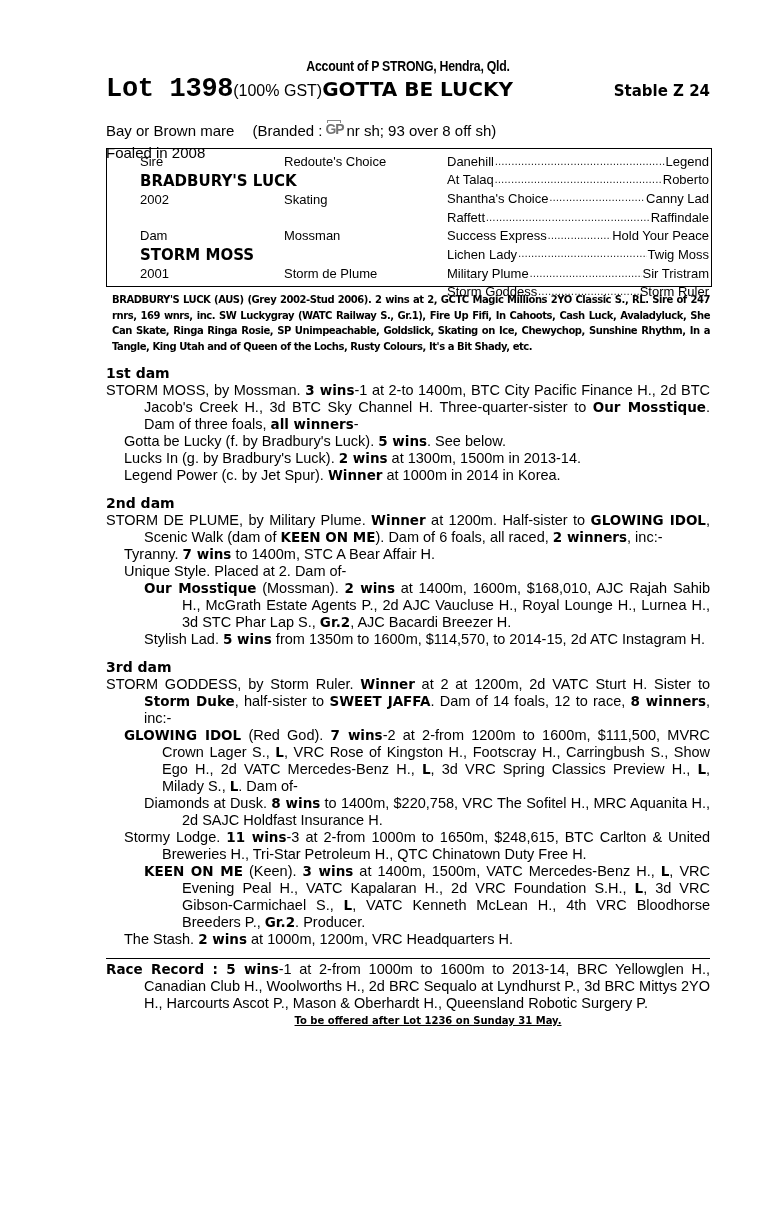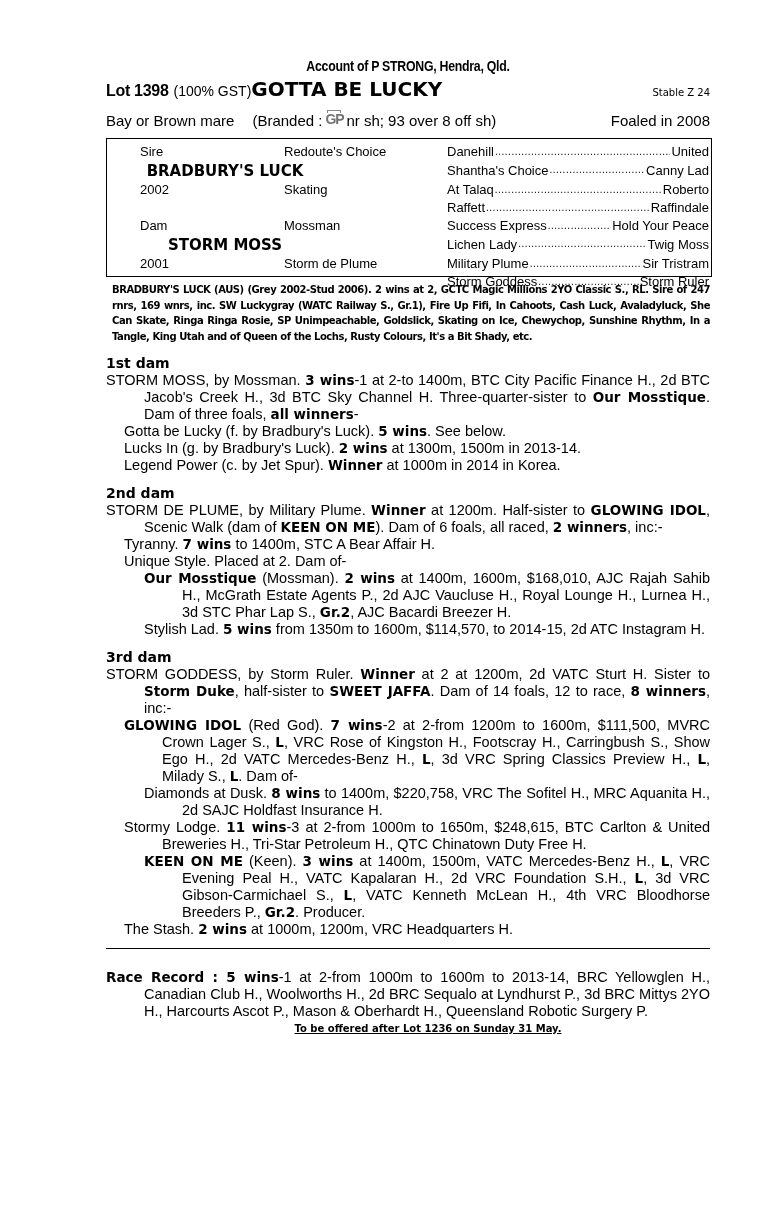--- a/index.html
+++ b/index.html
@@ -22,32 +22,32 @@
       transform-origin: center;
       height: 20px;
       line-height: 20px;
     }
     .lot-row {
       display: flex; align-items: baseline; justify-content: space-between;
       height: 26px; line-height: 26px;
     }
     .lot-left { display: flex; align-items: baseline; }
     .lot-num {
-      font-family: Liberation Sans, sans-serif; font-weight: bold; font-size: 16px;
+      font-family: Liberation Mono, monospace; font-weight: bold; font-size: 27px;
       letter-spacing: -0.3px;
     }
-    .gst { font-size: 14px; margin-left: 5px; }
+    .gst { font-size: 16px; }
     .horse-name {
       font-family: "DejaVu Sans", sans-serif; font-weight: bold; font-size: 20px;
       letter-spacing: 0px;
     }
-    .stable { font-family: "DejaVu Sans", sans-serif; font-weight: normal; font-size: 10px; text-align: right; }
+    .stable { font-family: "DejaVu Sans", sans-serif; font-weight: bold; font-size: 15px; text-align: right; }
     .desc-row {
       display: flex; justify-content: space-between; font-size: 15px;
-      height: 22px; line-height: 22px; margin-top: 8px;
+      height: 22px; line-height: 22px; margin-top: 18px; flex-direction: column;
     }
     .desc-left { display: flex; align-items: baseline; }
     .brand-text { margin-left: 18px; display: inline-flex; align-items: baseline; }
     .brand-glyph {
       display: inline-block; position: relative; width: 20px; height: 16px;
       margin: 0 2px; vertical-align: -2px;
     }
     .brand-glyph .bar { position: absolute; left: 3px; top: 0; width: 14px; height: 3px; border: 1px solid #888; border-bottom: none; }
     .brand-glyph .gp { position: absolute; left: 1px; top: 2px; font-size: 14px; font-weight: bold; color: #737373; letter-spacing: -1px; line-height: 14px; }
 
@@ -57,21 +57,21 @@
       width: 606px;
       height: 139px;
       position: relative;
       font-size: 13px;
     }
     .ped-col1 { position: absolute; left: 1px; top: 4px; width: 170px; margin-left: 32px; }
     .ped-col2 { position: absolute; left: 177px; top: 4px; width: 160px; }
     .ped-col3 { position: absolute; left: 340px; top: 4px; width: 262px; }
     .ped-line { height: 18px; line-height: 18px; white-space: nowrap; }
     .ped-line.tall { height: 20px; line-height: 20px; }
-    .ped-bold { font-family: "DejaVu Sans", sans-serif; font-weight: bold; font-size: 15px; text-align: center; }
+    .ped-bold { font-family: "DejaVu Sans", sans-serif; font-weight: bold; font-size: 15px; }
     .ped-gp { display: flex; justify-content: space-between; font-size: 13px; overflow: hidden; }
     .ped-gp .dots { flex: 1; overflow: hidden; white-space: nowrap; letter-spacing: 0.5px; margin: 0 1px; font-size: 10px; line-height: 18px; }
     .ped-gp .dots::before { content: "............................................................................................................................"; }
 
     .sire-para {
       margin-top: 5px;
       margin-left: 6px;
       width: 598px;
       font-family: "DejaVu Sans", sans-serif;
       font-weight: bold;
@@ -89,21 +89,21 @@
     .para { text-align: justify; }
     .b { font-family: "DejaVu Sans", sans-serif; font-weight: bold; font-size: 13.5px; }
     .lvl0 { padding-left: 38px; text-indent: -38px; }
     .lvl1 { padding-left: 38px; text-indent: -20px; }
     .lvl1f { padding-left: 18px; }
     .lvl2 { padding-left: 76px; text-indent: -38px; }
 
     .race-record {
       margin-top: 10px;
       border-top: 1.5px solid #000;
-      padding-top: 20px;
+      padding-top: 2px;
       font-size: 14.5px;
       line-height: 17px;
     }
     .offered {
       text-align: center;
       font-family: "DejaVu Sans", sans-serif;
       font-weight: bold;
       font-size: 10px;
       text-decoration: underline;
       line-height: 17px;
@@ -157,31 +157,31 @@
       <div class="ped-line">Skating</div>
       <div class="ped-line"></div>
       <div class="ped-line">Mossman</div>
       <div class="ped-line tall"></div>
       <div class="ped-line">Storm de Plume</div>
     </div>
     <div class="ped-col3">
       <div class="ped-line ped-gp">
           <span>Danehill</span>
           <span class="dots"></span>
-          <span>United</span>
+          <span>Legend</span>
+        </div>
+      <div class="ped-line ped-gp">
+          <span>At Talaq</span>
+          <span class="dots"></span>
+          <span>Roberto</span>
         </div>
       <div class="ped-line tall ped-gp">
           <span>Shantha's Choice</span>
           <span class="dots"></span>
           <span>Canny Lad</span>
-        </div>
-      <div class="ped-line ped-gp">
-          <span>At Talaq</span>
-          <span class="dots"></span>
-          <span>Roberto</span>
         </div>
       <div class="ped-line ped-gp">
           <span>Raffett</span>
           <span class="dots"></span>
           <span>Raffindale</span>
         </div>
       <div class="ped-line ped-gp">
           <span>Success Express</span>
           <span class="dots"></span>
           <span>Hold Your Peace</span>

